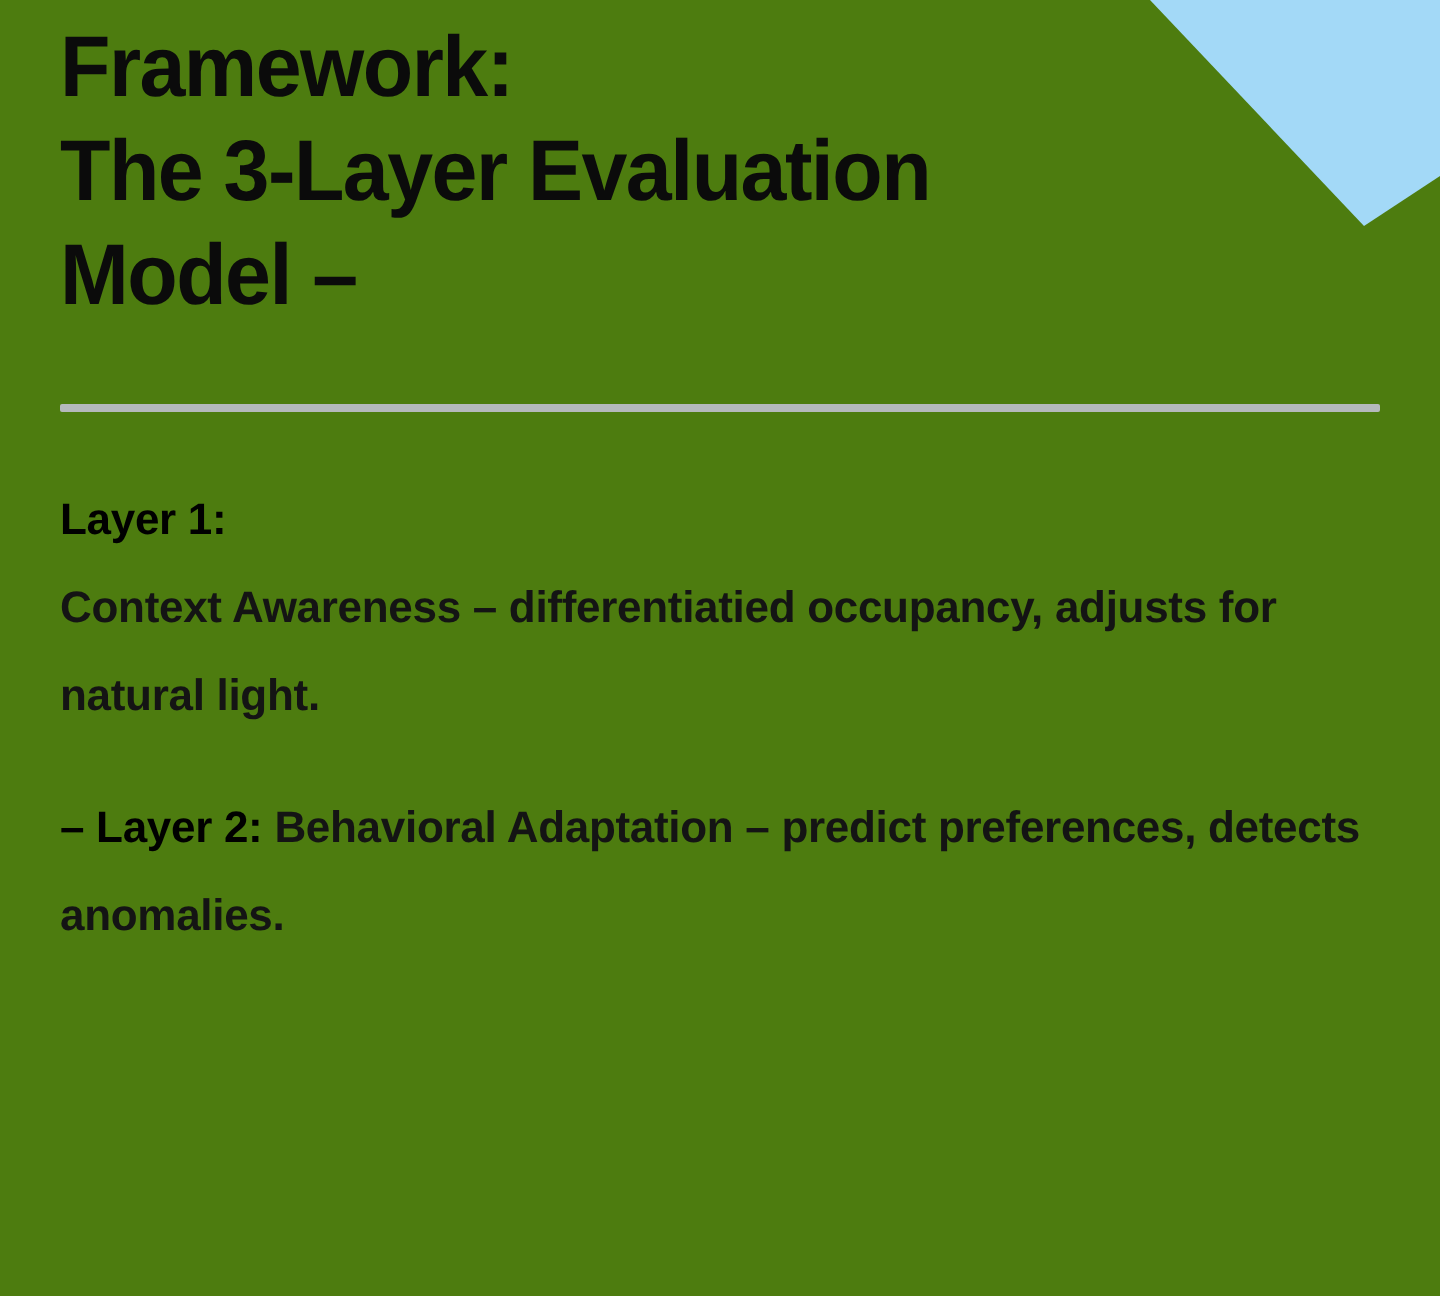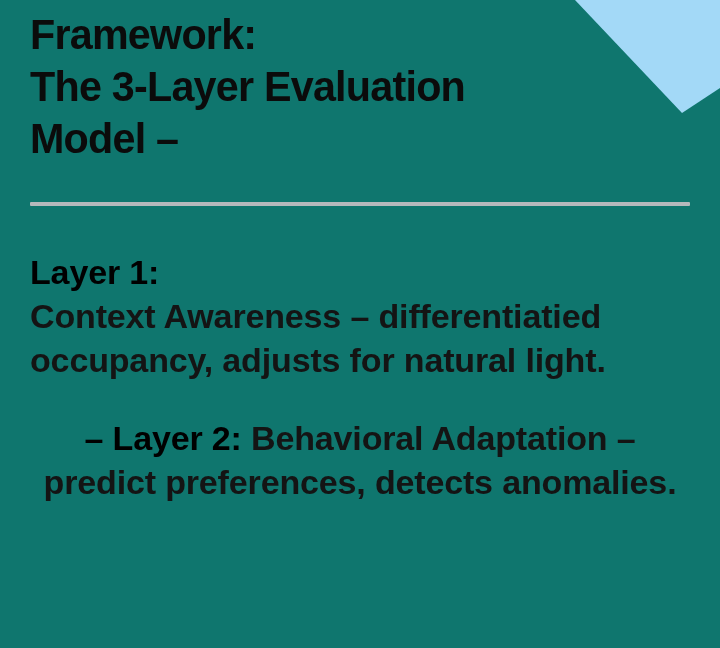--- a/index.html
+++ b/index.html
@@ -11,21 +11,21 @@
     height: 648px;
     background: #ffffff;
     font-family: "Liberation Sans", sans-serif;
     overflow: hidden;
   }
 
   #slide {
     position: relative;
     width: 720px;
     height: 648px;
-    background: #0f766e;
+    background: #4d7c0f;
     box-sizing: border-box;
     overflow: hidden;
   }
 
   
   #corner-accent {
     position: absolute;
     top: 0;
     right: 0;
     width: 145px;
@@ -65,35 +65,35 @@
 
   
   #layers {
     position: absolute;
     left: 30px;
     top: 216px;
     width: 660px;
   }
   .layer {
     color: #111111;
-    font-size: 34px;
+    font-size: 22px;
     line-height: 44px;
     letter-spacing: -0.15px;
   }
   .layer .lead {
     font-weight: 700;
     color: #000000;
   }
   .layer .body-text {
     font-weight: 700;
     color: #141414;
   }
   .layer-1 { margin-bottom: 22px; }
   .layer-1 .lead { display: block; }
-  .layer-2 { margin-bottom: 22px; text-align: center; }
+  .layer-2 { margin-bottom: 22px; }
   .layer-3 { margin-bottom: 0; }
 </style>
 </head>
 <body>
 
 <div id="slide">
 
   <div id="corner-accent">
     <svg viewBox="0 0 145 116" preserveAspectRatio="none" aria-hidden="true">
       <polygon points="0,0 145,0 145,88 107,113" fill="#a3d9f7"></polygon>

